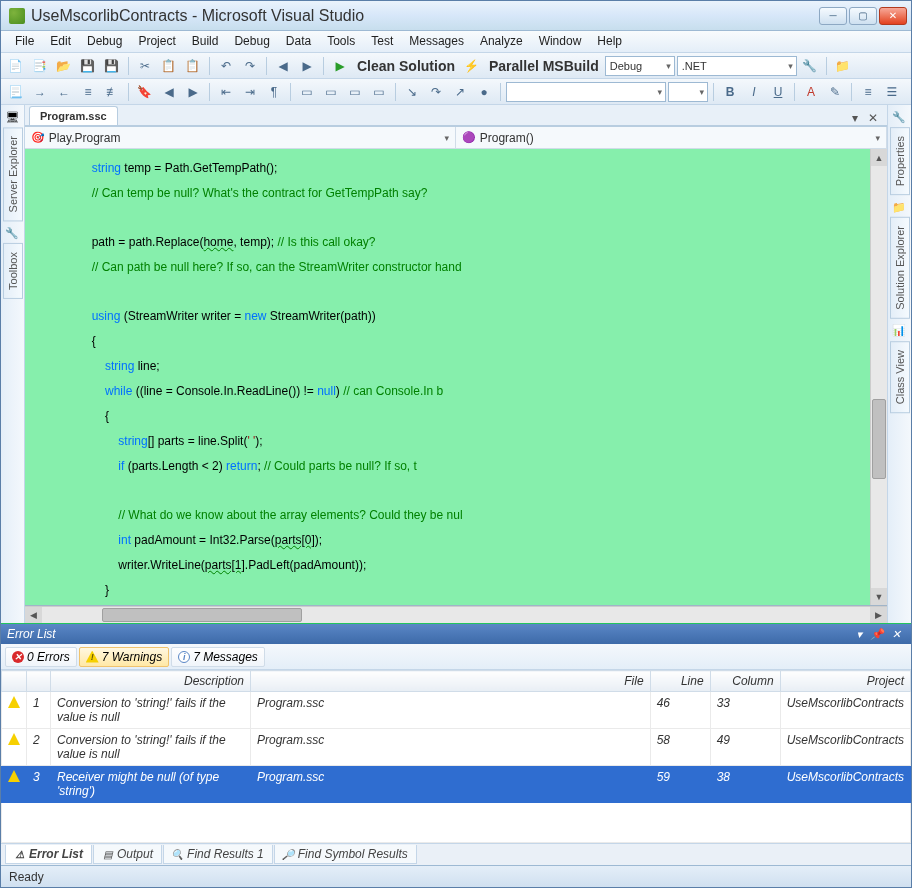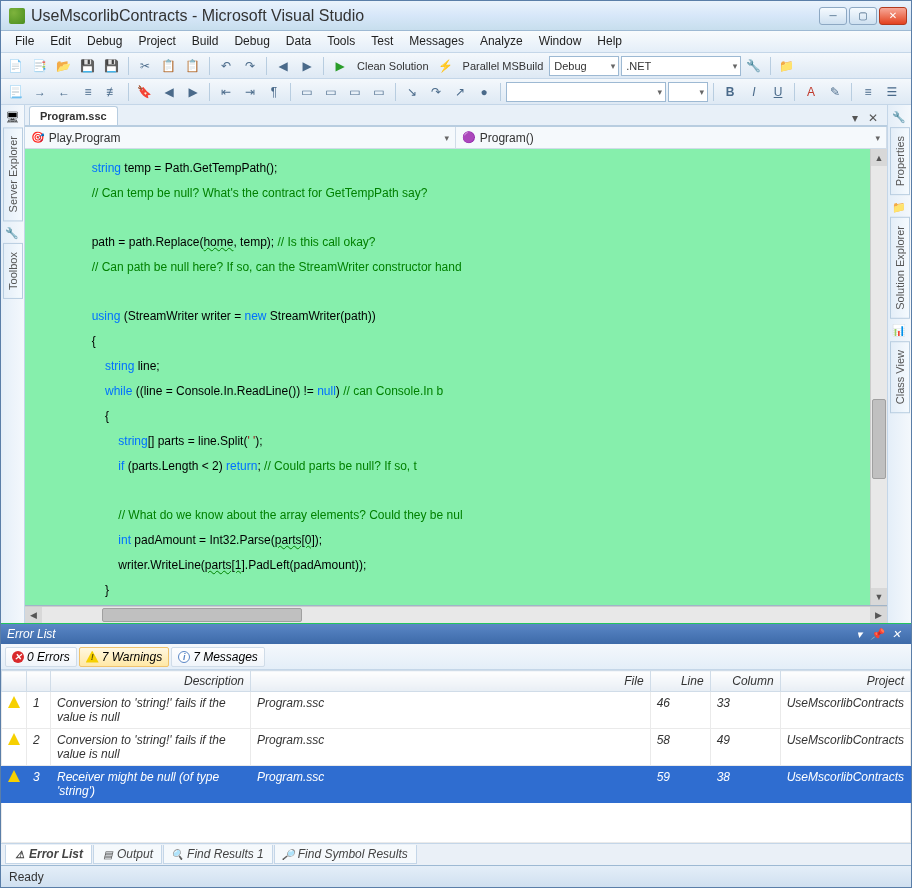--- a/index.html
+++ b/index.html
@@ -16,21 +16,21 @@
 
 .menubar { height: 22px; background: linear-gradient(#f8fbfd,#e4eef8); display: flex; align-items: stretch; padding: 0 6px; border-bottom: 1px solid #c4d6e8; }
 .menubar .mitem { padding: 3px 8px; color: #222; cursor: pointer; }
 
 
 .toolbar { height: 26px; background: linear-gradient(#f4f8fc,#dee9f4); border-bottom: 1px solid #c4d6e8; display: flex; align-items: center; padding: 0 4px; gap: 2px; overflow: hidden; }
 .tbtn { width: 22px; height: 22px; display: flex; align-items: center; justify-content: center; border: 1px solid transparent; border-radius: 2px; cursor: pointer; font-size: 12px; color: #4a6a8a; }
 .tsep { width: 1px; height: 18px; background: #b8cde0; margin: 0 3px; }
 .tdrop { height: 20px; border: 1px solid #9db9d3; background: #fff; padding: 0 16px 0 4px; min-width: 60px; position: relative; font-size: 11px; line-height: 18px; color: #333; }
 .tdrop::after { content: "▾"; position: absolute; right: 3px; top: 0; font-size: 9px; color: #666; }
-.tlink { font-size: 11px; color: #333; padding: 0 4px; cursor: pointer; }
+.tlink { font-size: 14px; color: #333; padding: 0 4px; cursor: pointer; font-weight: bold; }
 
 
 .maingrid { flex: 1; display: grid; grid-template-columns: 24px 1fr 24px; grid-template-rows: 1fr auto; min-height: 0; }
 
 
 .sidedock { background: linear-gradient(to right,#e4eef8,#f4f8fc); border-right: 1px solid #c4d6e8; display: flex; flex-direction: column; align-items: center; padding-top: 4px; gap: 2px; }
 .sidedock.right { border-right: none; border-left: 1px solid #c4d6e8; }
 .vtab { writing-mode: vertical-rl; transform: rotate(180deg); padding: 8px 3px; font-size: 11px; color: #555; border: 1px solid #b8cde0; background: linear-gradient(to right,#f5fafe,#e4eef8); cursor: pointer; margin-bottom: 2px; }
 .vicon { width: 16px; height: 16px; display: flex; align-items: center; justify-content: center; font-size: 11px; }
 

